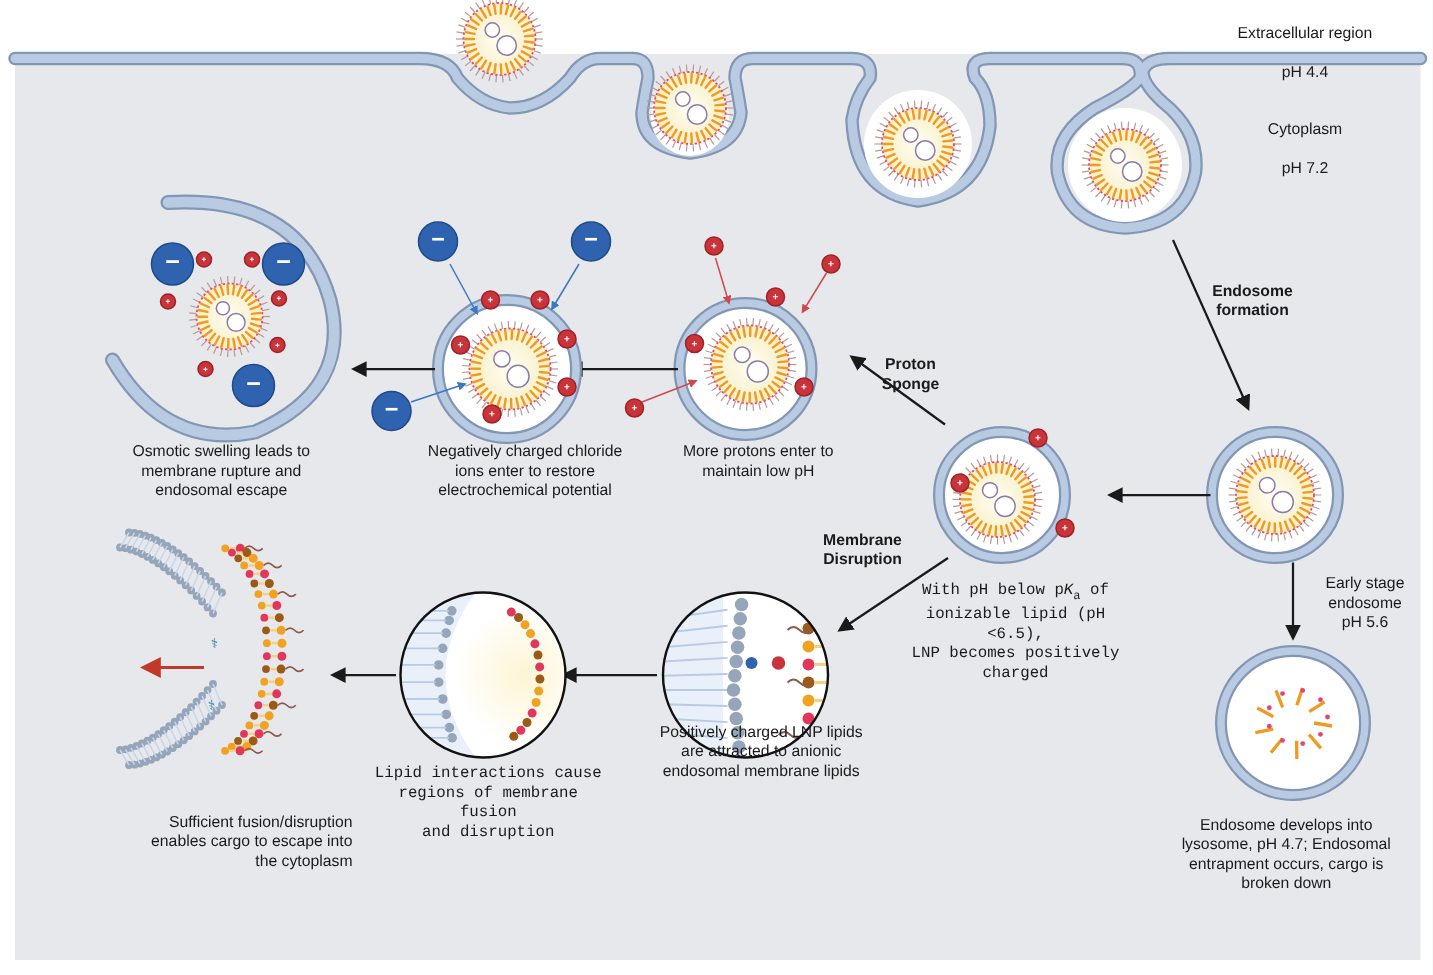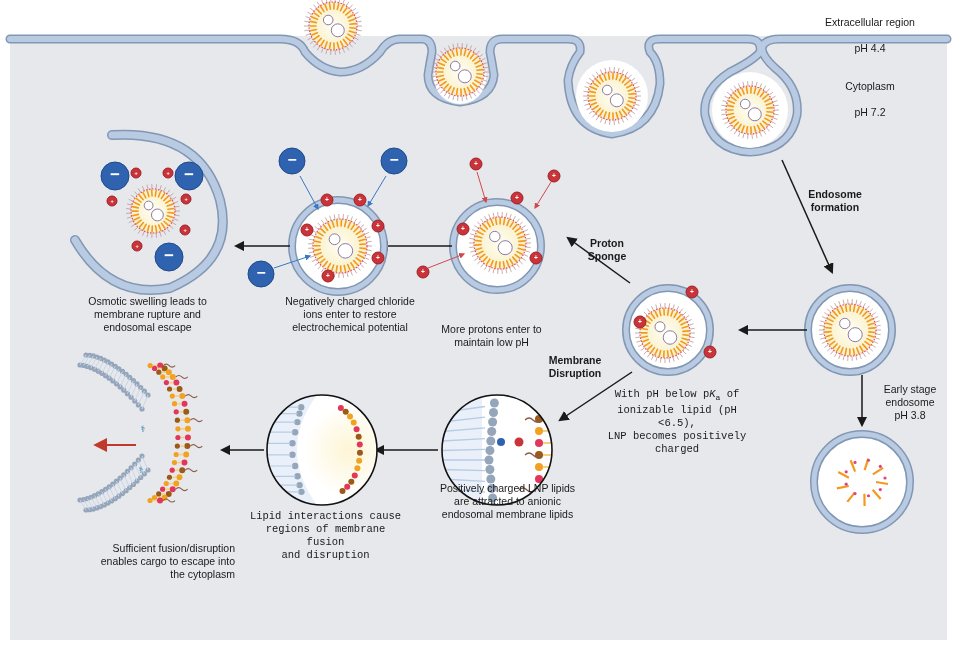--- a/index.html
+++ b/index.html
@@ -1187,26 +1187,30 @@
     <span>pH 4.4</span>
   </div>
   <div class="lbl" style="left:800px;top:67px;width:140px;">
     <span>Cytoplasm</span><br>
     <span>pH 7.2</span>
   </div>
   <div class="lbl bold" style="left:790px;top:188px;width:90px;">Endosome
 formation</div>
   <div class="lbl" style="left:870px;top:383px;width:80px;">Early stage
 endosome
-pH 3.8</div>
+pH 5.6</div>
+  <div class="lbl" style="left:770px;top:544px;width:175px;">Endosome develops into
+lysosome, pH 4.7; Endosomal
+entrapment occurs, cargo is
+broken down</div>
   <div class="lbl" style="left:597px;top:388px;width:160px;font-family:Liberation Mono, monospace;">With pH below p<i>K</i><sub style="font-size:8px">a</sub> of<br>ionizable lipid (pH &lt;6.5),<br>LNP becomes positively<br>charged</div>
   
   <div class="lbl bold" style="left:572px;top:237px;width:70px;">Proton
 Sponge</div>
-  <div class="lbl" style="left:424px;top:295px;width:135px;margin-top:28px;">More protons enter to
+  <div class="lbl" style="left:438px;top:295px;width:135px;">More protons enter to
 maintain low pH</div>
   <div class="lbl" style="left:75px;top:295px;width:145px;">Osmotic swelling leads to
 membrane rupture and
 endosomal escape</div>
   <div class="lbl" style="left:270px;top:295px;width:160px;">Negatively charged chloride
 ions enter to restore
 electrochemical potential</div>
   <div class="lbl bold" style="left:540px;top:354px;width:70px;">Membrane
 Disruption</div>
   <div class="lbl" style="left:420px;top:482px;width:175px;">Positively charged LNP lipids

